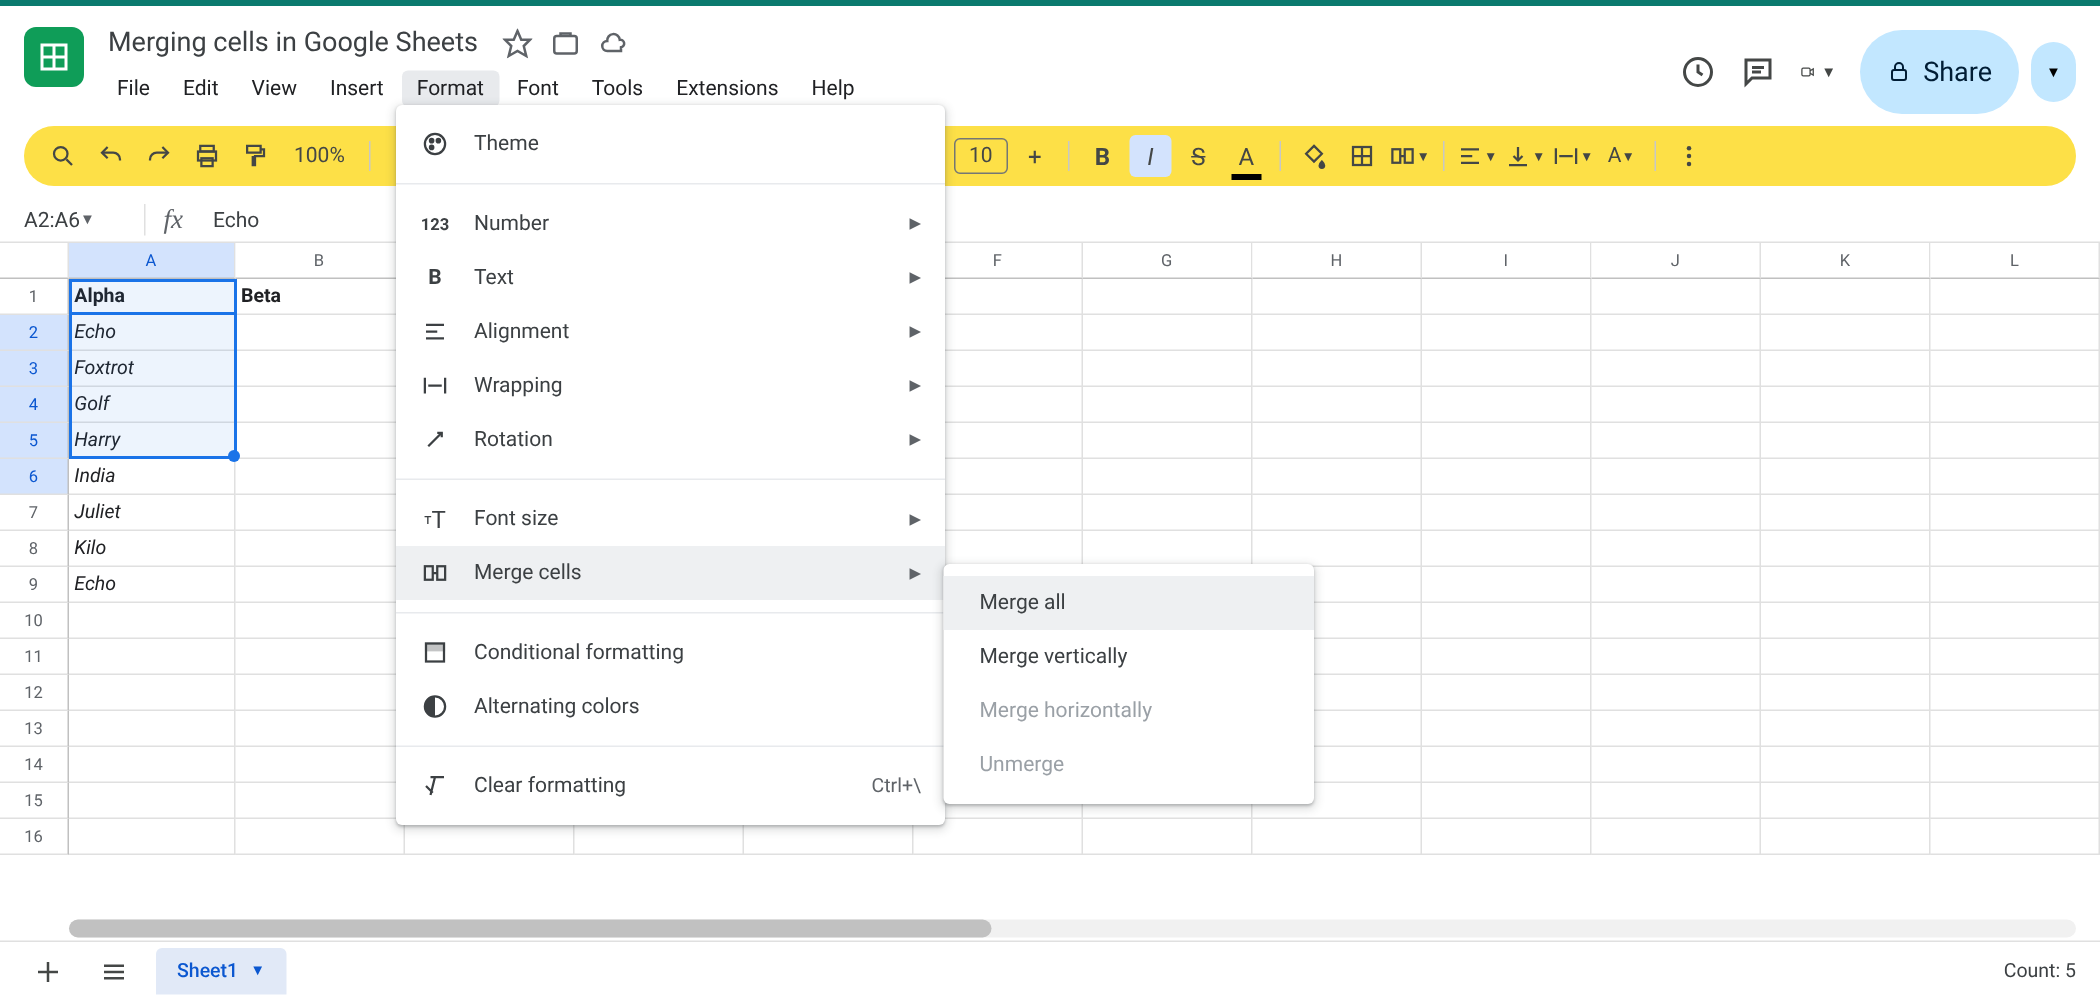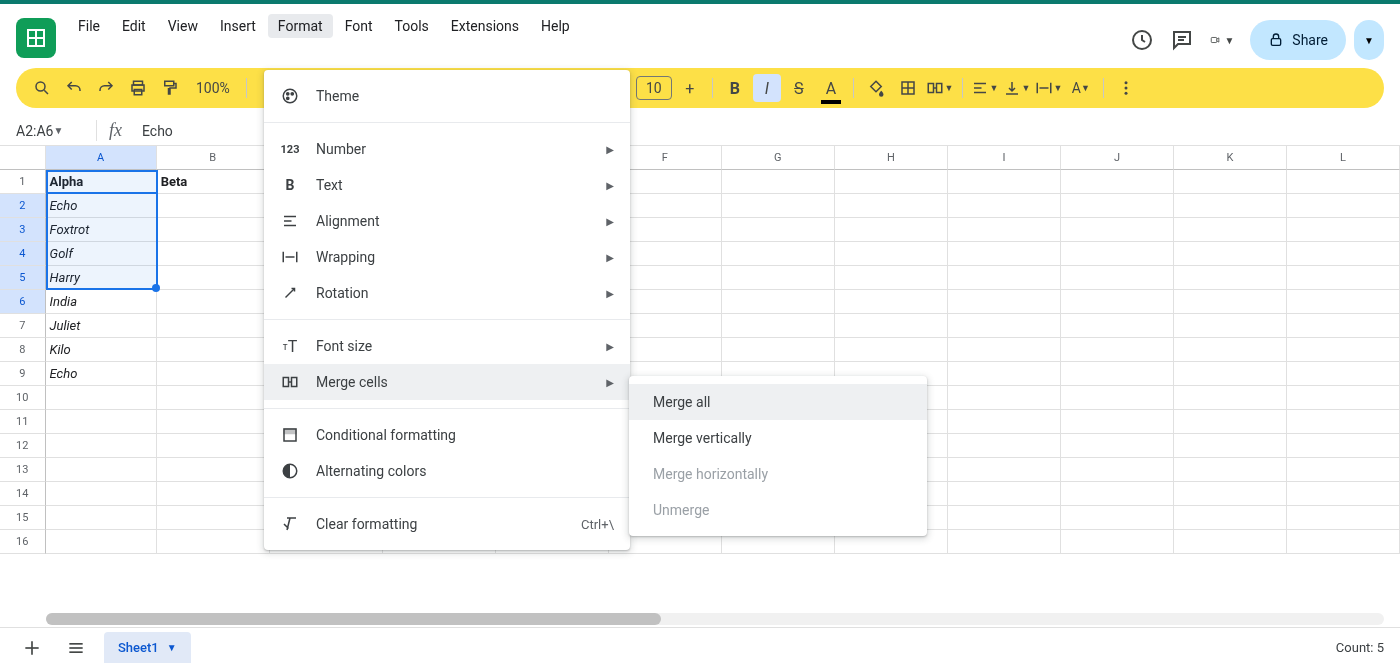--- a/index.html
+++ b/index.html
@@ -11,21 +11,21 @@
 .title-area { flex: 1; }
 .title-row { display: flex; align-items: center; gap: 12px; padding: 4px 0; }
 .doc-title { font-size: 18px; color: #3c4043; padding: 2px 4px; }
 .title-icon { width: 20px; height: 20px; color: #5f6368; cursor: pointer; display: flex; align-items: center; justify-content: center; }
 .menubar { display: flex; gap: 2px; margin-top: 2px; }
 .menu-item { padding: 4px 10px; font-size: 14px; color: #202124; border-radius: 4px; cursor: pointer; }
 .menu-item.active { background: #e8eaed; }
 .header-right { display: flex; align-items: center; gap: 16px; margin-top: 8px; }
 .header-icon { width: 24px; height: 24px; color: #5f6368; cursor: pointer; display: flex; align-items: center; justify-content: center; }
 .header-icon.meet { display: flex; align-items: center; gap: 4px; }
-.share-btn { display: flex; align-items: center; background: #c2e7ff; border-radius: 40px; height: 40px; padding: 0 18px; gap: 8px; font-size: 14px; color: #001d35; cursor: pointer; }
+.share-btn { display: flex; align-items: center; background: #c2e7ff; border-radius: 40px; height: 56px; padding: 0 18px; gap: 8px; font-size: 18px; color: #001d35; cursor: pointer; }
 .share-caret { background: #c2e7ff; border-radius: 40px; height: 40px; width: 30px; display: flex; align-items: center; justify-content: center; cursor: pointer; margin-left: -8px; }
 
 .toolbar { background: #fde047; border-radius: 24px; margin: 8px 16px; height: 40px; display: flex; align-items: center; padding: 0 12px; gap: 4px; }
 .tool-btn { width: 28px; height: 28px; display: flex; align-items: center; justify-content: center; color: #444746; cursor: pointer; border-radius: 4px; }
 .tool-btn.italic-active { background: #d3e3fd; }
 .zoom { font-size: 14px; color: #444746; padding: 0 8px; cursor: pointer; }
 .font-size-box { border: 1px solid #747775; border-radius: 4px; width: 36px; height: 24px; display: flex; align-items: center; justify-content: center; font-size: 14px; color: #444746; }
 .sep { width: 1px; height: 20px; background: #c7c7c7; margin: 0 4px; }
 .text-color { position: relative; }
 .text-color::after { content: ''; position: absolute; bottom: -2px; left: 4px; right: 4px; height: 4px; background: #000; }
@@ -60,21 +60,21 @@
 .dropdown { position: absolute; background: #fff; border-radius: 4px; box-shadow: 0 2px 6px 2px rgba(60,64,67,.15), 0 1px 2px rgba(60,64,67,.3); padding: 8px 0; z-index: 100; }
 .format-menu { left: 264px; top: 70px; width: 366px; text-align: center; }
 .dd-item { display: flex; align-items: center; padding: 8px 16px; font-size: 14px; color: #3c4043; cursor: pointer; gap: 16px; position: relative; }
 .dd-item:hover, .dd-item.hover { background: #eef0f2; }
 .dd-icon { width: 20px; height: 20px; display: flex; align-items: center; justify-content: center; color: #3c4043; }
 .dd-arrow { position: absolute; right: 16px; color: #5f6368; font-size: 10px; }
 .dd-divider { height: 1px; background: #e8eaed; margin: 8px 0; }
 .dd-shortcut { position: absolute; right: 16px; font-size: 13px; color: #5f6368; }
 .dd-badge { position: absolute; right: 40px; background: #1e8e3e; color: #fff; font-size: 11px; padding: 2px 8px; border-radius: 10px; font-weight: 500; }
 
-.submenu { left: 629px; top: 376px; width: 298px; }
+.submenu { left: 629px; top: 376px; width: 247px; }
 .sub-item { padding: 10px 24px; font-size: 14px; color: #3c4043; cursor: pointer; }
 .sub-item:hover, .sub-item.hover { background: #eef0f2; }
 .sub-item.disabled { color: #9aa0a6; cursor: default; }
 
 .bottom-bar { position: absolute; bottom: 0; left: 0; right: 0; height: 40px; border-top: 1px solid #e0e0e0; display: flex; align-items: center; padding: 0 16px; background: #fff; }
 .bottom-btn { width: 32px; height: 32px; display: flex; align-items: center; justify-content: center; color: #444746; cursor: pointer; margin-right: 12px; }
 .sheet-tab { background: #e1e9f7; color: #0b57d0; padding: 8px 14px; border-radius: 4px 4px 0 0; font-size: 13px; font-weight: 500; display: flex; align-items: center; gap: 8px; cursor: pointer; }
 .count { margin-left: auto; font-size: 13px; color: #3c4043; }
 
 .hscroll { position: absolute; left: 46px; right: 16px; bottom: 42px; height: 12px; background: #f1f1f1; border-radius: 6px; }
@@ -90,20 +90,39 @@
 <div class="header">
   <div class="logo">
     <svg viewBox="0 0 24 24" fill="none">
         <rect x="3" y="3" width="18" height="18" rx="1" fill="#fff" opacity="0"></rect>
         <rect x="4" y="4" width="16" height="16" stroke="#fff" stroke-width="2"></rect>
         <line x1="4" y1="12" x2="20" y2="12" stroke="#fff" stroke-width="2"></line>
         <line x1="12" y1="4" x2="12" y2="20" stroke="#fff" stroke-width="2"></line>
       </svg>
   </div>
   <div class="title-area">
+    <div class="title-row">
+      <span class="doc-title">Merging cells in Google Sheets</span>
+      <span class="title-icon">
+        <svg width="20" height="20" viewBox="0 0 24 24" fill="none" stroke="#5f6368" stroke-width="2">
+            <polygon points="12,2 15,9 22,9 17,14 19,22 12,18 5,22 7,14 2,9 9,9"></polygon>
+          </svg>
+      </span>
+      <span class="title-icon">
+        <svg width="20" height="20" viewBox="0 0 24 24" fill="none" stroke="#5f6368" stroke-width="2">
+            <rect x="3" y="6" width="18" height="14" rx="2"></rect>
+            <path d="M8 6V4h8v2"></path>
+          </svg>
+      </span>
+      <span class="title-icon">
+        <svg width="20" height="20" viewBox="0 0 24 24" fill="none" stroke="#5f6368" stroke-width="2">
+            <path d="M18 18H7a4 4 0 010-8 5 5 0 0110-1 3 3 0 011 6z"></path>
+          </svg>
+      </span>
+    </div>
     <div class="menubar" id="menubar">
         <span class="menu-item">File</span>
         <span class="menu-item">Edit</span>
         <span class="menu-item">View</span>
         <span class="menu-item">Insert</span>
         <span class="menu-item active">Format</span>
         <span class="menu-item">Font</span>
         <span class="menu-item">Tools</span>
         <span class="menu-item">Extensions</span>
         <span class="menu-item">Help</span>

